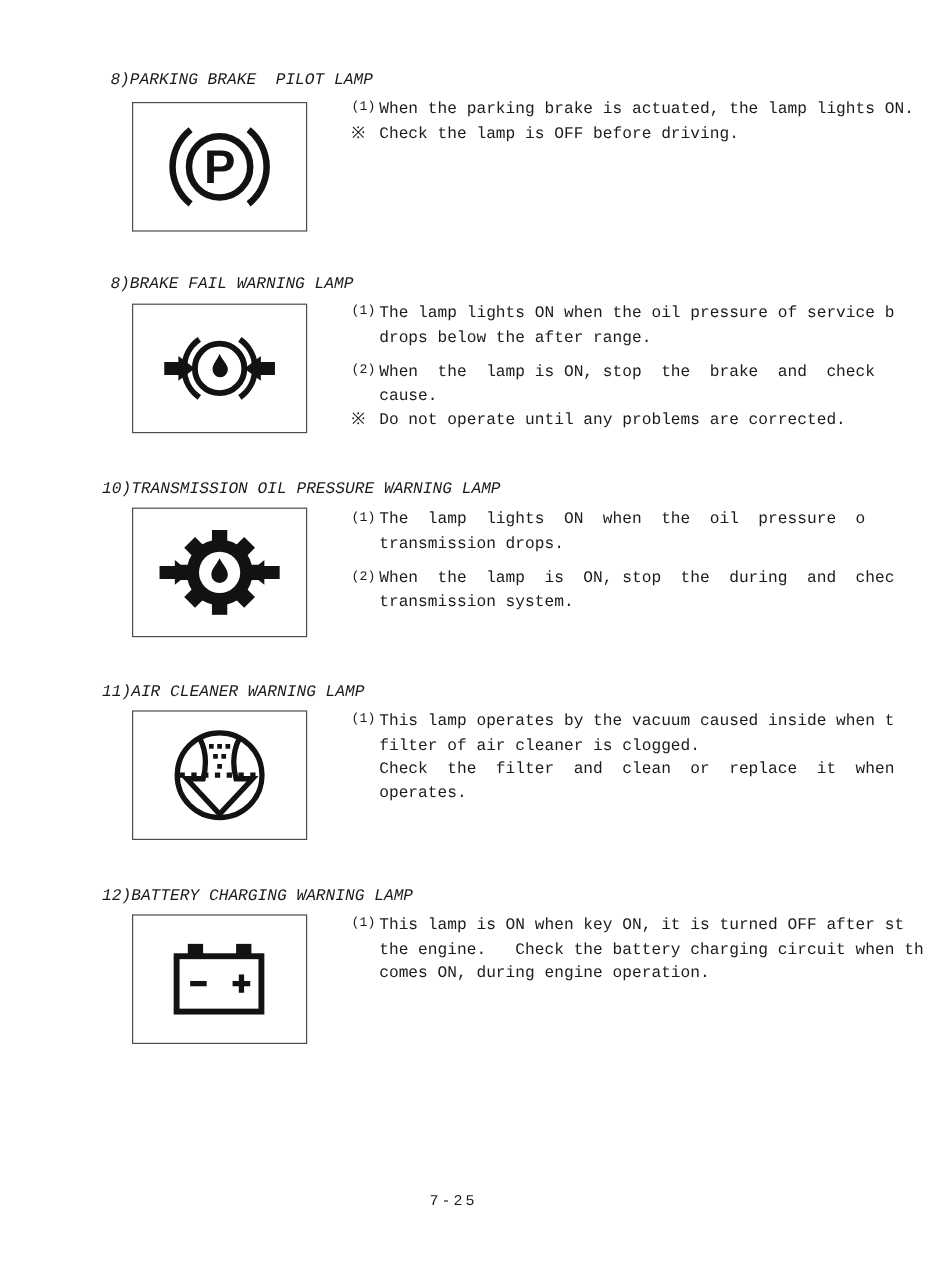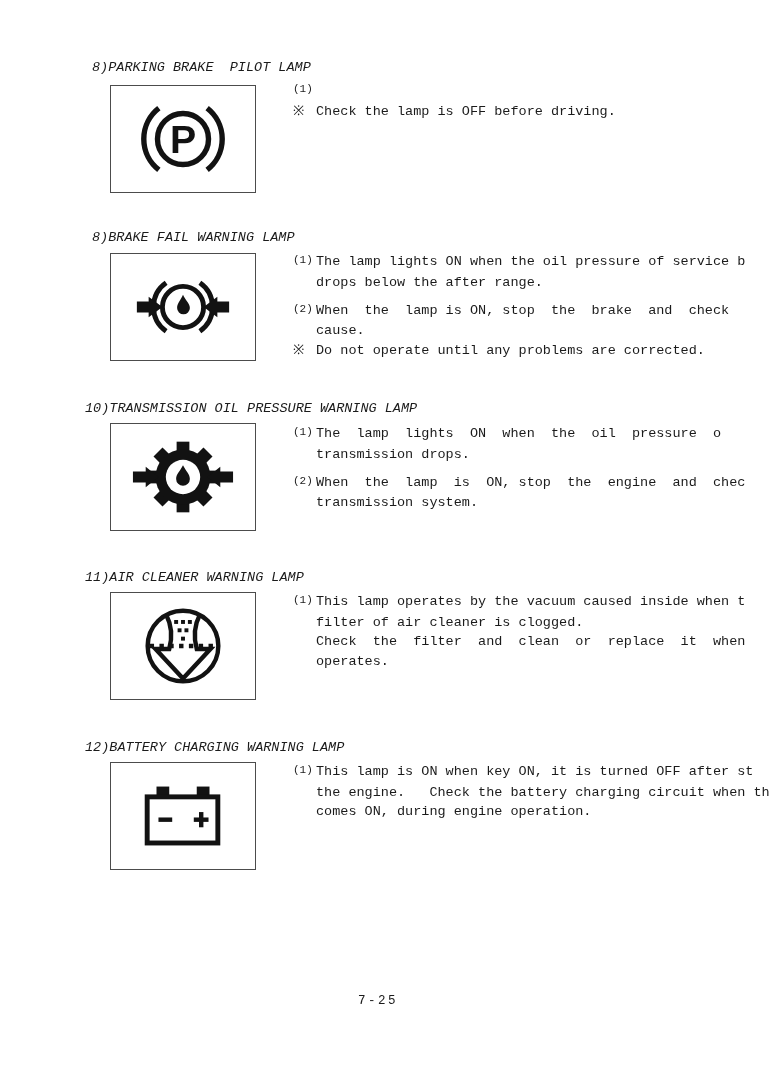--- a/index.html
+++ b/index.html
@@ -79,21 +79,21 @@
 <div class="icon-box b8">
   <svg width="144" height="106" viewBox="0 0 146 108">
     <circle cx="73" cy="54" r="26" fill="none" class="ink" stroke-width="5.5"></circle>
     <text x="73" y="68" text-anchor="middle" font-family="Liberation Sans, sans-serif" font-weight="bold" font-size="40" fill="#121212">P</text>
     <path d="M 48.4 22.5 A 40 40 0 0 0 48.4 85.5" fill="none" class="ink" stroke-width="5.5"></path>
     <path d="M 97.6 22.5 A 40 40 0 0 1 97.6 85.5" fill="none" class="ink" stroke-width="5.5"></path>
   </svg>
 </div>
 
 <div class="textcol t8">
-  <div class="line"><span class="marker sup">(1)</span></div>
+  <div class="line"><span class="marker sup">(1)</span><span>When the parking brake is actuated, the lamp lights ON.</span></div>
   <div class="line"><span class="marker">※</span><span>Check the lamp is OFF before driving.</span></div>
 </div>
 
 <div class="heading h9">8)BRAKE FAIL WARNING LAMP</div>
 
 <div class="icon-box b9">
   <svg width="144" height="106" viewBox="0 0 146 108">
     <circle cx="73" cy="54" r="21" fill="none" class="ink" stroke-width="5"></circle>
     <path class="blk" d="M 73 41.5 C 70.5 47.5, 67 50, 67 55 A 6.5 6.5 0 0 0 80 55 C 80 50, 75.5 47.5, 73 41.5 Z"></path>
     <path d="M 55.8 29.4 A 30 30 0 0 0 55.8 78.6" fill="none" class="ink" stroke-width="5"></path>
@@ -131,21 +131,21 @@
       <path class="blk" d="M 0 -12 C -3 -6, -7 -3, -7 2 A 7 7 0 0 0 7 2 C 7 -3, 3 -6, 0 -12 Z"></path>
     </g>
     <path class="blk" d="M 48 54 L 35 43.5 L 35 48.5 L 22 48.5 L 22 59.5 L 35 59.5 L 35 64.5 Z"></path>
     <path class="blk" d="M 98 54 L 111 43.5 L 111 48.5 L 124 48.5 L 124 59.5 L 111 59.5 L 111 64.5 Z"></path>
   </svg>
 </div>
 
 <div class="textcol t10">
   <div class="line"><span class="marker sup">(1)</span><span>The  lamp  lights  ON  when  the  oil  pressure  o</span></div>
   <div class="line"><span class="marker"></span><span>transmission drops.</span></div>
-  <div class="line gap"><span class="marker sup">(2)</span><span>When  the  lamp  is  ON, stop  the  engine  and  chec</span></div>
+  <div class="line gap"><span class="marker sup">(2)</span><span>When  the  lamp  is  ON, stop  the  during  and  chec</span></div>
   <div class="line"><span class="marker"></span><span>transmission system.</span></div>
 </div>
 
 <div class="heading h11">11)AIR CLEANER WARNING LAMP</div>
 
 <div class="icon-box b11">
   <svg width="144" height="106" viewBox="0 0 146 108">
     <circle cx="73" cy="54" r="36" fill="none" class="ink" stroke-width="4.5"></circle>
     <path d="M 56 22.5 C 62 34, 62 46, 59 57 L 45 57 L 73 87 L 101 57 L 87 57 C 84 46, 84 34, 90 22.5" fill="none" class="ink" stroke-width="4.5" stroke-linejoin="miter"></path>
     <line x1="39" y1="54" x2="107" y2="54" class="ink" stroke-width="4.5" stroke-dasharray="4.5 5.5"></line>

